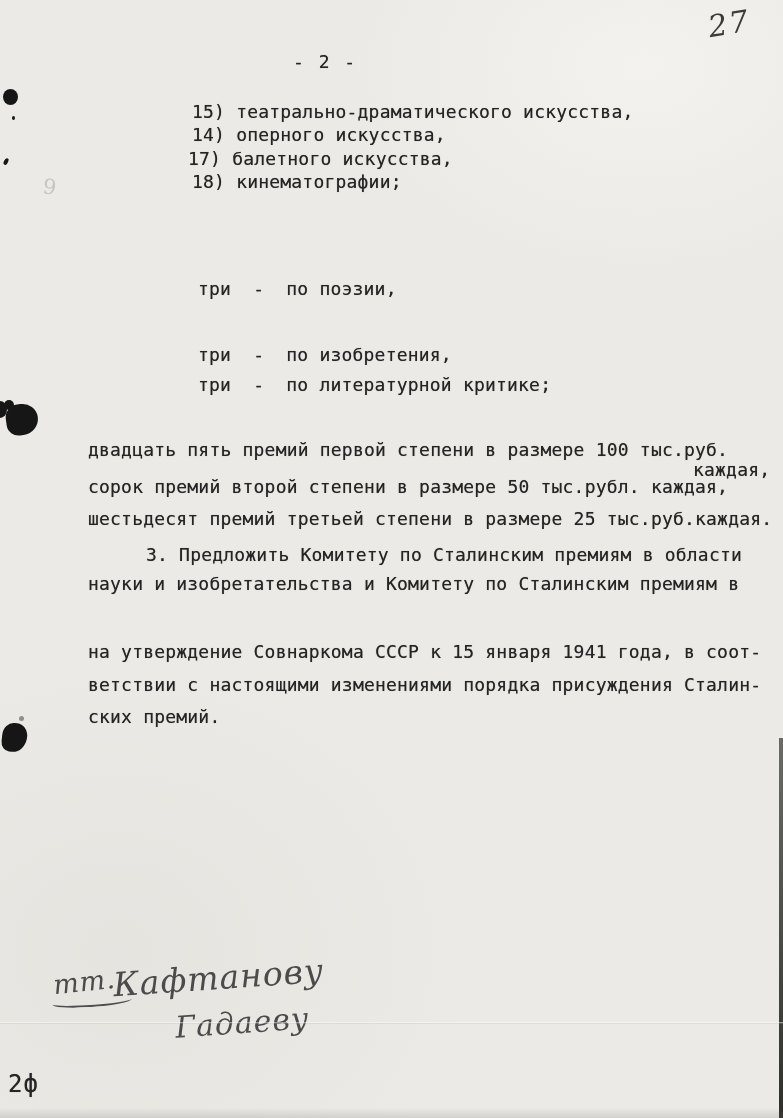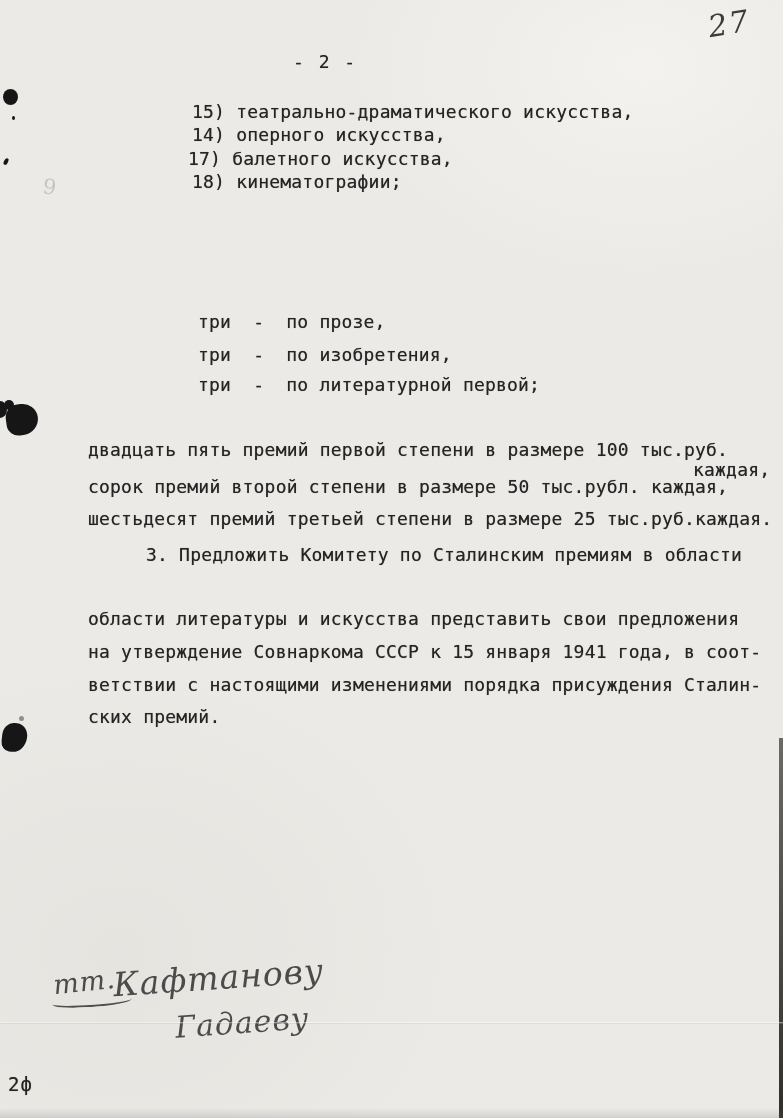--- a/index.html
+++ b/index.html
@@ -58,21 +58,21 @@
   .big-blot-bump { left:4px; top:400px; width:10px; height:10px; }
   .mid-blot   { left:2px;  top:723px; width:25px; height:29px; border-radius:50% 50% 62% 38%; transform:rotate(6deg); }
   .mid-speck  { left:19px; top:716px; width:5px; height:5px; background:#8f8f8a; }
 
   .pencil-digit {
     position:absolute; left:43px; top:175px;
     font-family:"DejaVu Serif","Liberation Serif",serif;
     font-size:21px; color:#c6c5c0; transform:rotate(8deg);
   }
 
-  .footer-mark { left:8px; top:1073px; font-size:19px; letter-spacing:1px; }
+  .footer-mark { left:8px; top:1073px; font-size:24px; letter-spacing:1px; }
 
   .edge-right {
     position:absolute; right:0; top:738px; width:4px; height:380px;
     background:linear-gradient(to bottom, #6a6a66, #2e2e2b);
   }
   .crease {
     position:absolute; left:0; top:1022px; width:783px; height:1px;
     background:rgba(255,255,255,0.45);
     box-shadow:0 1px 0 rgba(180,180,175,0.25);
   }
@@ -89,31 +89,31 @@
   <div class="hw hw-corner">27</div>
 
   <div class="typed header-num" style="left:293px; top:51px">- 2 -</div>
 
   <div class="typed" style="left:192px; top:101px">15) театрально-драматического искусства,</div>
   <div class="typed" style="left:192px; top:124px">14) оперного искусства,</div>
   <div class="typed" style="left:188px; top:148px">17) балетного искусства,</div>
   <div class="typed" style="left:192px; top:171px">18) кинематографии;</div>
 
 
-  <div class="typed" style="left:198px; top:311px">три  -  по прозе,</div>
+  <div class="typed" style="left:198px; top:278px">три  -  по поэзии,</div>
   <div class="typed" style="left:198px; top:344px">три  -  по изобретения,</div>
-  <div class="typed" style="left:198px; top:374px">три  -  по литературной первой;</div>
+  <div class="typed" style="left:198px; top:374px">три  -  по литературной критике;</div>
 
   <div class="typed" style="left:88px;  top:439px">двадцать пять премий первой степени в размере 100 тыс.руб.</div>
   <div class="typed" style="left:693px; top:459px">каждая,</div>
   <div class="typed" style="left:88px;  top:476px">сорок премий второй степени в размере 50 тыс.рубл. каждая,</div>
   <div class="typed" style="left:88px;  top:508px">шестьдесят премий третьей степени в размере 25 тыс.руб.каждая.</div>
 
   <div class="typed" style="left:146px; top:544px">3. Предложить Комитету по Сталинским премиям в области</div>
-  <div class="typed" style="left:88px;  top:608px">области литературы и искусства представить свои предложения</div>
+  <div class="typed" style="left:88px;  top:573px">науки и изобретательства и Комитету по Сталинским премиям в</div>
   <div class="typed" style="left:88px;  top:641px">на утверждение Совнаркома СССР к 15 января 1941 года, в соот-</div>
   <div class="typed" style="left:88px;  top:674px">ветствии с настоящими изменениями порядка присуждения Сталин-</div>
   <div class="typed" style="left:88px;  top:706px">ских премий.</div>
 
   <div class="hw hw-prefix">тт.</div>
   <div class="hw-underline"></div>
   <div class="hw hw-name1">Кафтанову</div>
   <div class="hw hw-name2">Гадаеву</div>
 
   <div class="typed footer-mark">2ф</div>

